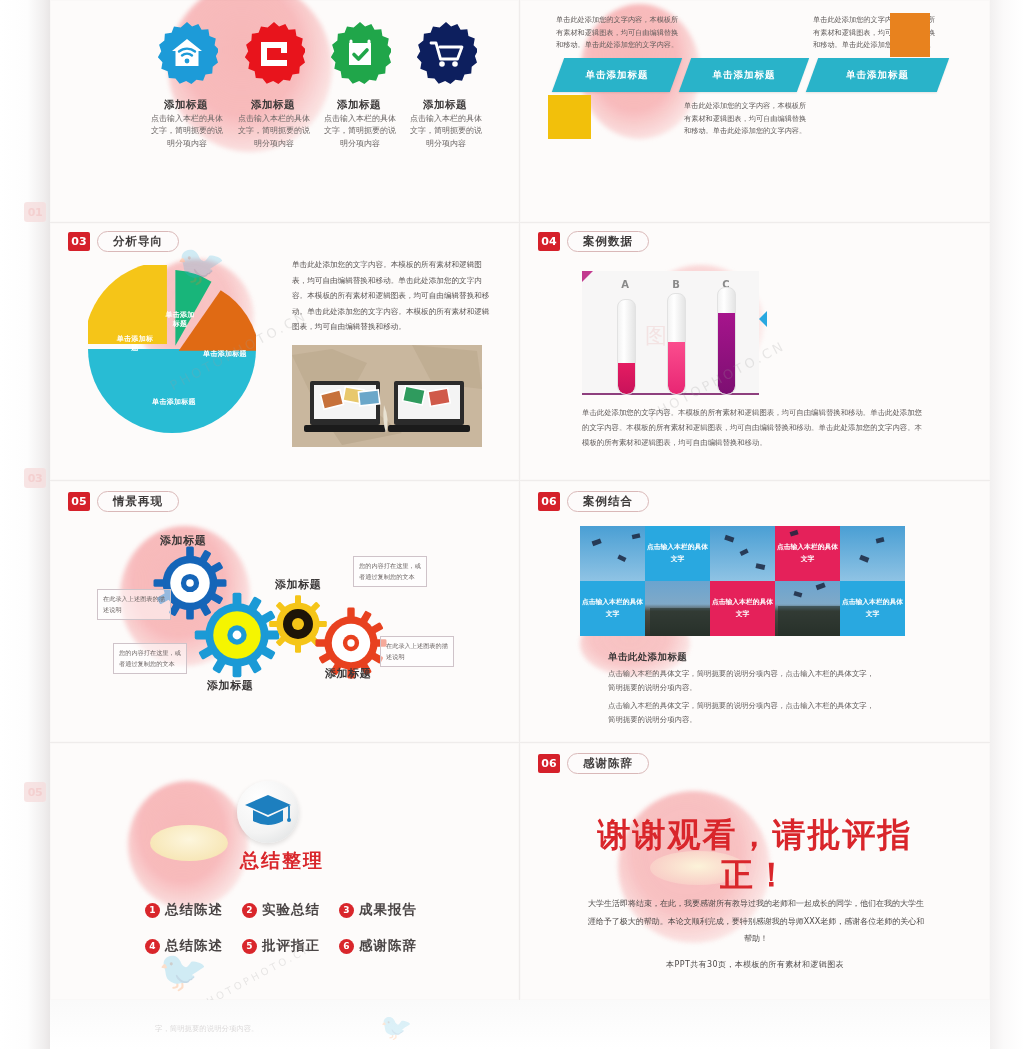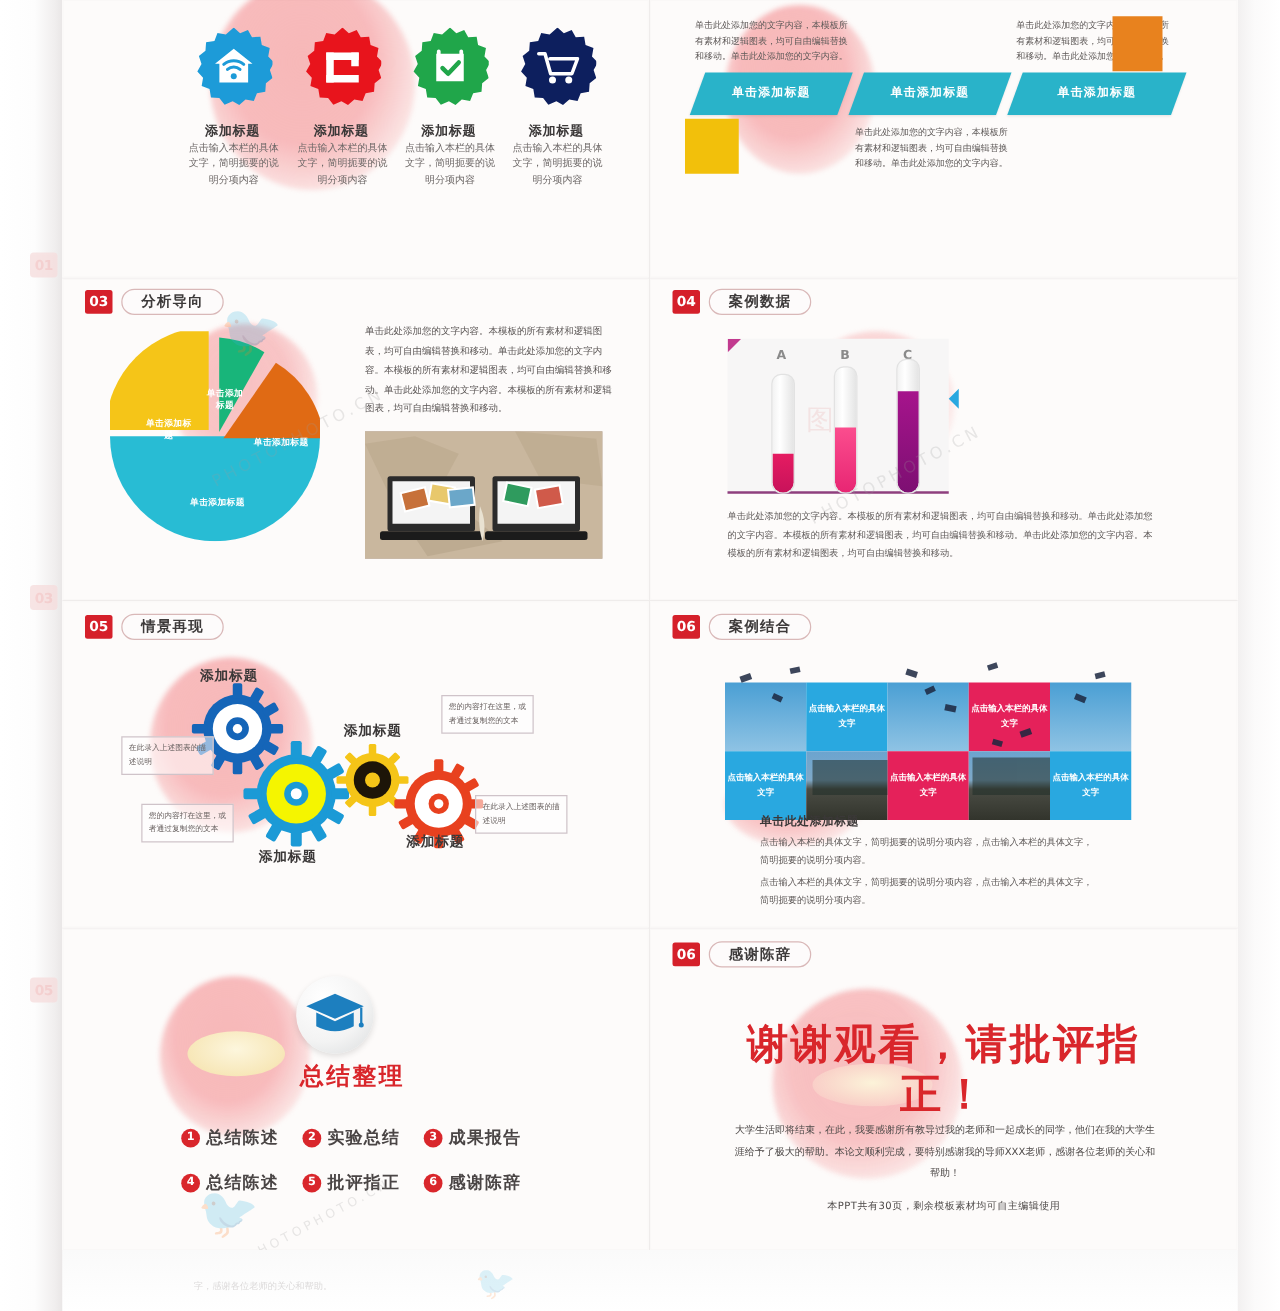--- a/index.html
+++ b/index.html
@@ -82,21 +82,21 @@
 
   
   .gear{position:absolute;}
   .gear-title{position:absolute;font-size:11px;font-weight:bold;color:#3b3838;
      letter-spacing:.6px;white-space:nowrap;}
   .note{position:absolute;border:1px solid #cfc3c9;background:rgba(255,255,255,.55);
      padding:4px 5px;font-size:6.2px;line-height:1.7;color:#6b6463;width:62px;}
 
   
   .cell{position:absolute;display:flex;align-items:center;justify-content:center;
-     text-align:center;color:#fff;font-size:6.8px;line-height:1.7;font-weight:bold;margin-top:20px;}
+     text-align:center;color:#fff;font-size:6.8px;line-height:1.7;font-weight:bold;}
   .sky{background:linear-gradient(to bottom,#4a9fd4,#8fc3e4);}
   .crowd{background:linear-gradient(to bottom,#6ba4cf 0%,#7fa9c8 42%,#4a4c44 55%,#32342c 100%);}
   .body-title{position:absolute;font-size:9.5px;font-weight:bold;color:#3b3838;letter-spacing:.4px;}
   .body-para{position:absolute;font-size:7.4px;line-height:1.95;color:#5f5a59;}
 
   
   .cap-ball{position:absolute;width:62px;height:62px;border-radius:50%;
      background:radial-gradient(circle at 35% 28%,#ffffff,#f3f3f3 58%,#d9dcdd 100%);
      box-shadow:0 2px 5px rgba(0,0,0,.12);}
   .sum-title{position:absolute;font-size:19px;font-weight:bold;color:#d9262b;letter-spacing:2px;}
@@ -515,22 +515,22 @@
       <div class="sec-box">感谢陈辞</div>
     </div>
 
     <div class="blob" style="left:98px;top:48px;width:152px;height:152px;opacity:.9"></div>
     <div style="position:absolute;left:130px;top:108px;width:96px;height:34px;border-radius:50%;background:radial-gradient(ellipse at 50% 45%,#fcf3d9,rgba(252,243,217,0) 100%)"></div>
 
     <div class="thanks" style="left:44px;top:72px;width:382px">谢谢观看，请批评指正！</div>
 
     <div class="thanks-body" style="left:66px;top:152px;width:340px">大学生活即将结束，在此，我要感谢所有教导过我的老师和一起成长的同学，他们在我的大学生涯给予了极大的帮助。本论文顺利完成，要特别感谢我的导师XXX老师，感谢各位老师的关心和帮助！</div>
 
-    <div class="foot-note" style="left:0;top:216px">本PPT共有30页，剩余模板素材均可自主编辑使用</div>
+    <div class="foot-note" style="left:0;top:216px">本PPT共有30页，本模板的所有素材和逻辑图表</div>
   </div>
 
   <div id="belowfold">
-    <div style="position:absolute;left:105px;top:22px;width:300px;font-size:7.4px;line-height:2;color:#dcdada">字，感谢各位老师的关心和帮助。</div>
+    <div style="position:absolute;left:105px;top:22px;width:300px;font-size:7.4px;line-height:2;color:#dcdada">字，简明扼要的说明分项内容。</div>
     <div class="wm" style="left:330px;top:14px;opacity:.16">
         <div class="wm-bird" style="font-size:26px">🐦</div>
       </div>
   </div>
 </div>
 
 </body></html>

